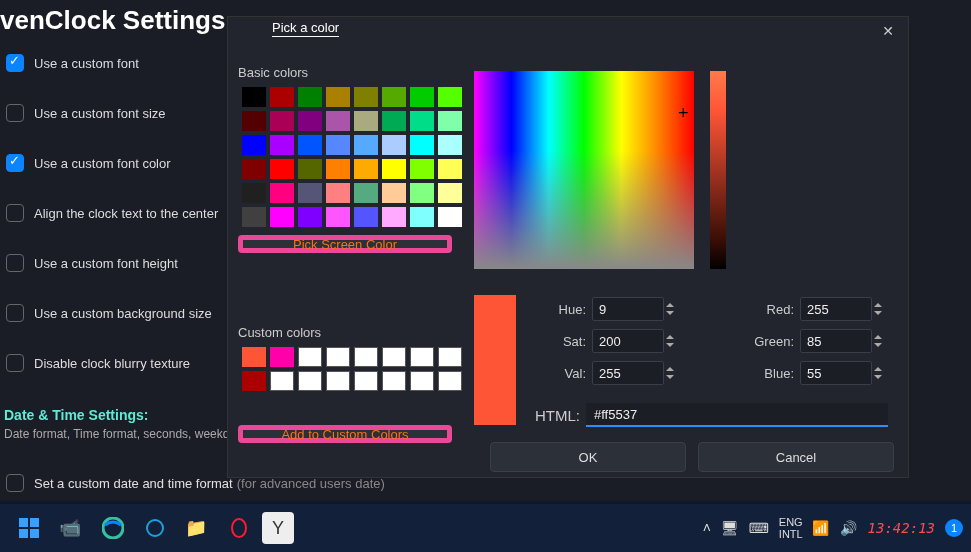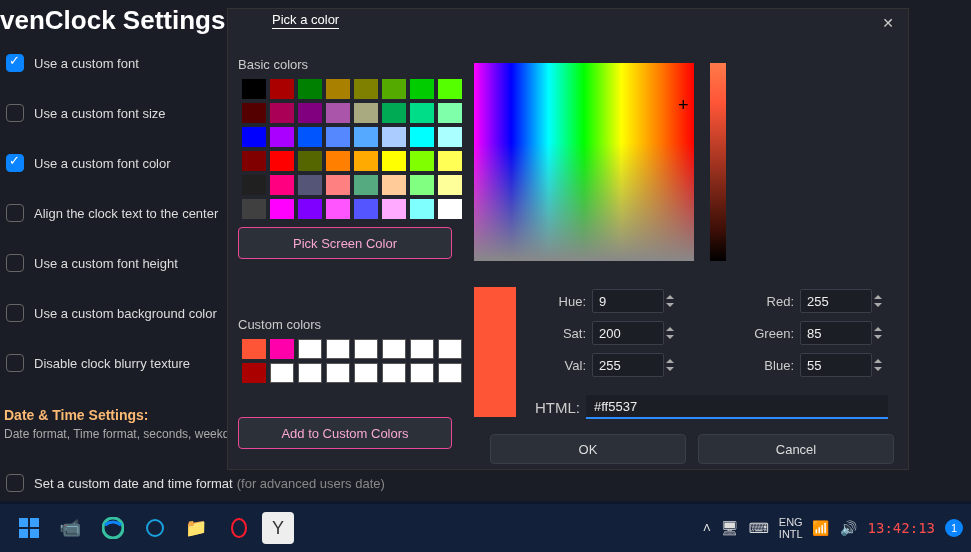--- a/index.html
+++ b/index.html
@@ -6,38 +6,38 @@
 html, body { width: 971px; height: 552px; overflow: hidden; background: #0a0d14; color: #e0e0e0; }
 
 
 .settings-bg { position: absolute; left: 0; top: 0; width: 971px; height: 500px; background: #1a1d25; }
 .settings-title { position: absolute; left: 0; top: 5px; font-size: 26px; font-weight: 600; color: #fff; }
 .settings-list { position: absolute; left: 6px; top: 38px; width: 220px; }
 .check-row { display: flex; align-items: center; height: 50px; font-size: 13px; color: #ddd; }
 .checkbox { width: 18px; height: 18px; border-radius: 4px; border: 1px solid #666; margin-right: 10px; flex-shrink: 0; }
 .checkbox.checked { background: #0a84ff; border-color: #0a84ff; position: relative; }
 .checkbox.checked::after { content: "✓"; color: #fff; font-size: 13px; position: absolute; left: 2px; top: -2px; }
-.section-hdr { font-size: 14px; font-weight: 600; color: #fdba74; margin-top: 12px; }
+.section-hdr { font-size: 14px; font-weight: 600; color: #5eead4; margin-top: 12px; }
 .section-sub { font-size: 12px; color: #aaa; margin-top: 4px; white-space: nowrap; overflow: hidden; }
 
 
-.dialog { position: absolute; left: 227px; top: 8px; width: 682px; height: 462px; background: #22252d; border: 1px solid #333; }
+.dialog { position: absolute; left: 227px; top: 16px; width: 682px; height: 462px; background: #22252d; border: 1px solid #333; }
 .dlg-title { position: absolute; left: 44px; top: 3px; font-size: 13px; color: #fff; border-bottom: 1px solid #fff; padding-bottom: 1px; }
 .dlg-close { position: absolute; right: 0; top: 0; width: 40px; height: 28px; display:flex; align-items:center; justify-content:center; color:#ccc; font-size:14px; cursor:pointer; }
 
 .basic-label, .custom-label { position: absolute; font-size: 13px; color: #ccc; }
 .basic-label { left: 10px; top: 48px; }
 .custom-label { left: 10px; top: 308px; }
 
 .swatch-grid { position: absolute; display: grid; grid-template-columns: repeat(8, 24px); grid-auto-rows: 20px; gap: 4px 4px; }
 .basic-grid { left: 14px; top: 70px; }
 .custom-grid { left: 14px; top: 330px; grid-template-rows: repeat(2, 20px); }
 .swatch { width: 24px; height: 20px; cursor:pointer; }
 
-.pick-btn, .add-btn { position:absolute; left:10px; width:214px; height:32px; background:#2c3039; border:1px solid #ec4899; color:#f9a8d4; font-size:13px; border-radius:4px; display:flex; align-items:center; justify-content:center; cursor:pointer; }
+.pick-btn, .add-btn { position:absolute; left:10px; width:214px; height:18px; background:#2c3039; border:5px solid #ec4899; color:#f97316; font-size:13px; border-radius:4px; display:flex; align-items:center; justify-content:center; cursor:pointer; }
 .pick-btn { top: 218px; }
 .add-btn { top: 380px; margin-top: 28px; }
 
 .gradient { position:absolute; left:246px; top:54px; width:220px; height:198px;
   background:
     linear-gradient(to top, #888 0%, rgba(136,136,136,0) 60%),
     linear-gradient(to bottom, rgba(255,255,255,0) 0%, rgba(255,255,255,0) 100%),
     linear-gradient(to right, #ff00ff 0%, #0000ff 17%, #00ffff 34%, #00ff00 50%, #ffff00 67%, #ff8000 84%, #ff0000 100%);
   cursor: crosshair;
 }
@@ -66,21 +66,21 @@
 .btn-cancel { left:470px; }
 
 
 .taskbar { position:absolute; left:0; bottom:0; width:971px; height:48px; background:#13203a; display:flex; align-items:center; }
 .tb-left { display:flex; align-items:center; gap:4px; padding-left:10px; }
 .tb-icon { width:38px; height:38px; border-radius:4px; display:flex; align-items:center; justify-content:center; font-size:18px; cursor:pointer; }
 .tb-icon.active { background:#2a3550; }
 .tb-right { margin-left:auto; display:flex; align-items:center; gap:10px; padding-right:8px; font-size:12px; color:#ddd; }
 .tray-icon { font-size:14px; cursor:pointer; }
 .lang { font-size:11px; line-height:12px; text-align:center; }
-.clock { color:#ff4d4d; font-size:14px; font-family:monospace; }
+.clock { color:#ff4d4d; font-size:14px; font-style:italic; font-family:monospace; }
 .badge { width:18px; height:18px; border-radius:50%; background:#0a84ff; color:#fff; font-size:11px; display:flex; align-items:center; justify-content:center; }
 
 .blur-edge { position:absolute; left:0; top:500px; width:971px; height:4px; background:linear-gradient(#1a1d25, #0a1530); }
 </style>
 </head>
 <body>
 
 <div class="settings-bg">
   <div class="settings-title">venClock Settings</div>
   <div class="settings-list" id="opts">
@@ -99,21 +99,21 @@
       <div class="check-row">
         <div class="checkbox"></div>
         <span>Align the clock text to the center</span>
       </div>
       <div class="check-row">
         <div class="checkbox"></div>
         <span>Use a custom font height</span>
       </div>
       <div class="check-row">
         <div class="checkbox"></div>
-        <span>Use a custom background color</span>
+        <span>Use a custom background size</span>
       </div>
       <div class="check-row">
         <div class="checkbox"></div>
         <span>Disable clock blurry texture</span>
       </div>
     </div>
   <div style="position:absolute; left:4px; top:395px;">
     <div class="section-hdr">Date &amp; Time Settings:</div>
     <div class="section-sub">Date format, Time format, seconds, weekday,</div>
   </div>

